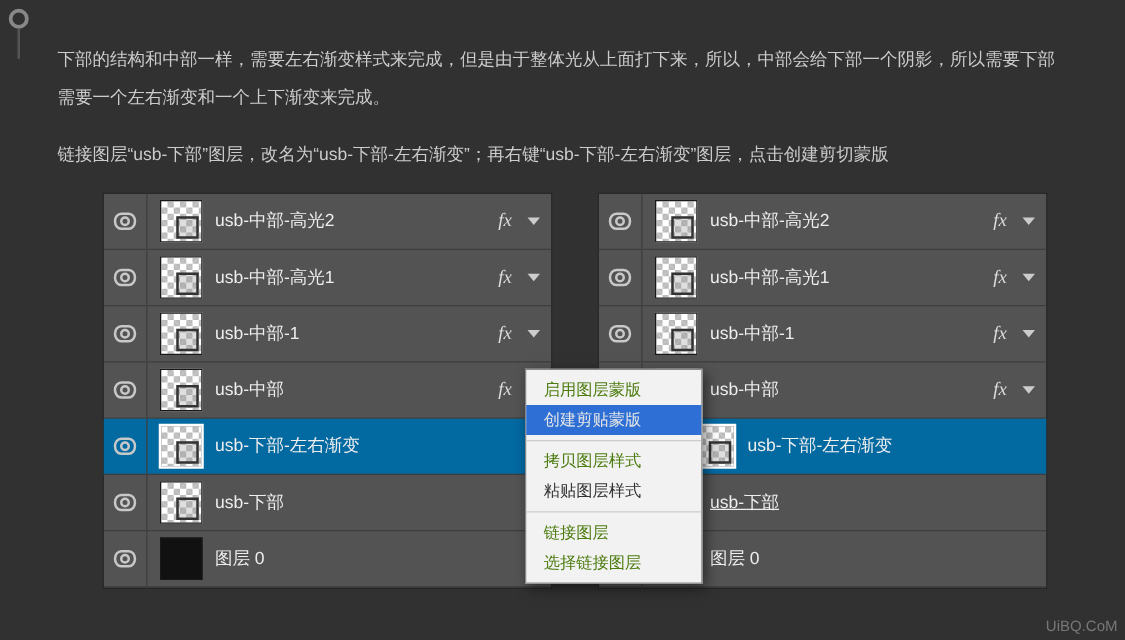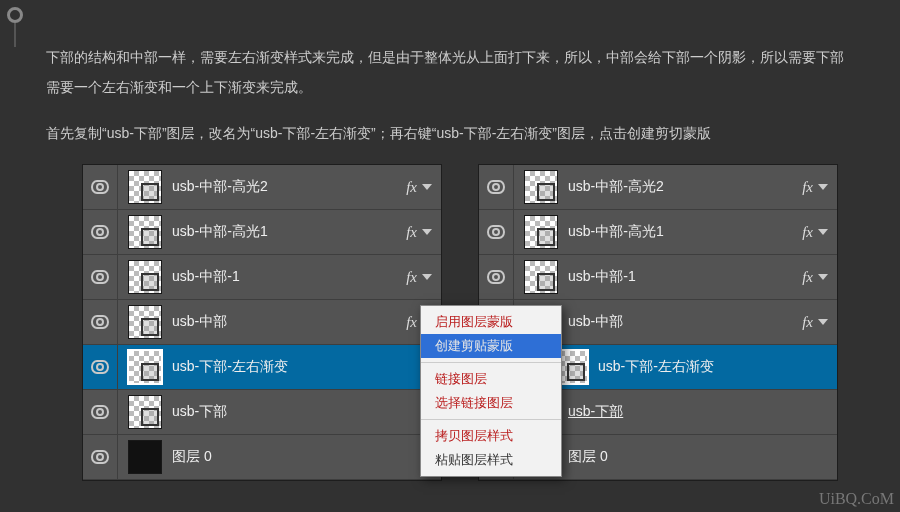--- a/index.html
+++ b/index.html
@@ -1,59 +1,59 @@
 <!DOCTYPE html>
 <html><head>
 <meta charset="utf-8">
 <style>
   body{margin:0;background:#313131;font-family:"Microsoft YaHei",Arial,sans-serif;color:#ccc;font-size:14px;width:900px;height:512px;overflow:hidden}
-  .article{padding:42px 46px 10px}
+  .article{padding:32px 46px 10px}
   .orn{position:absolute;left:7px;top:7px}
   .orn .vbar{width:2px;height:24px;background:#555;margin-left:7px}
   .orn .ring{width:10px;height:10px;border:3px solid #888;border-radius:50%;background:#313131}
   .para{line-height:30px;margin-bottom:16px}
   .panels{display:flex;gap:36px;margin-left:36px;position:relative}
   .layers{width:358px;background:#535353;border:1px solid #1d1d1d}
   .row{display:flex;align-items:center;height:44px;border-bottom:1px solid #3e3e3e;position:relative}
   .row.sel{background:#0369a1}
   .vis{width:34px;height:44px;display:flex;align-items:center;justify-content:center;border-right:1px solid #3e3e3e}
   .eye{width:14px;height:10px;border:2px solid #c8c8c8;border-radius:60% 60% 60% 60%/90% 90% 90% 90%;position:relative}
   .eye:before{content:"";position:absolute;width:4px;height:4px;border:2px solid #c8c8c8;border-radius:50%;left:3px;top:1px}
   .thumbBox{width:54px;display:flex;align-items:center;justify-content:center;position:relative}
   .thumb{width:32px;height:32px;background-image:linear-gradient(45deg,#bbb 25%,transparent 25%),linear-gradient(-45deg,#bbb 25%,transparent 25%),linear-gradient(45deg,transparent 75%,#bbb 75%),linear-gradient(-45deg,transparent 75%,#bbb 75%);background-size:10px 10px;background-position:0 0,0 5px,5px -5px,-5px 0;background-color:#fff;border:1px solid #181818;position:relative}
   .thumb.solid{background:#111}
   .thumb .obj{position:absolute;right:2px;bottom:2px;width:14px;height:14px;border:2px solid #333;background:rgba(150,150,150,.3)}
   .row.sel .thumb{outline:2px solid #fff;outline-offset:-1px}
   .arrowlink{display:flex;align-items:center;width:30px;justify-content:center}
   .arrowlink svg{width:20px;height:20px;fill:#ddd}
   .lname{flex:1;color:#eee;font-size:14px;white-space:nowrap}
   .lname.u{text-decoration:underline}
-  .fx{width:26px;font-style:italic;color:#ddd;font-family:Georgia,serif;font-size:15px;text-align:right}
+  .fx{width:26px;font-style:italic;color:#ddd;font-family:Georgia,serif;font-size:15px;text-align:center}
   .drop{width:20px;display:flex;align-items:center;justify-content:center}
   .tri{width:0;height:0;border-left:5px solid transparent;border-right:5px solid transparent;border-top:6px solid #ccc}
   .rowset{display:flex;align-items:center;position:absolute;right:4px}
   .ctx{position:absolute;left:338px;top:141px;width:140px;background:#f2f2f2;border:1px solid #888;box-shadow:3px 3px 10px rgba(0,0,0,.5);font-size:13px;color:#333;z-index:5}
   .ctx .sec{padding:4px 0;border-bottom:1px solid #ccc}
   .ctx .sec:last-child{border-bottom:none}
   .ctx .it{padding:3px 14px;line-height:18px;white-space:nowrap}
-  .ctx .it.dis{color:#b91c1c}
+  .ctx .it.dis{color:#4d7c0f}
   .ctx .it.hi{background:#2e6fd6;color:#e5e5e5}
-  .wm{position:absolute;right:6px;bottom:4px;font-size:16px;color:#777;font-family:Liberation Serif, serif}
+  .wm{position:absolute;right:6px;bottom:4px;font-size:12px;color:#777;font-family:Liberation Sans, sans-serif}
 </style>
 </head>
 <body>
 
 <div class="orn">
   <div class="ring"></div>
     <div class="vbar"></div>
 </div>
 
 <div class="article">
   <div class="para">下部的结构和中部一样，需要左右渐变样式来完成，但是由于整体光从上面打下来，所以，中部会给下部一个阴影，所以需要下部需要一个左右渐变和一个上下渐变来完成。</div>
-  <div class="para">首先复制“usb-下部”图层，改名为“usb-下部-左右渐变”；再右键“usb-下部-左右渐变”图层，点击创建剪切蒙版</div>
+  <div class="para">链接图层“usb-下部”图层，改名为“usb-下部-左右渐变”；再右键“usb-下部-左右渐变”图层，点击创建剪切蒙版</div>
 
   <div class="panels">
 
     <div class="layers" id="panelA">
         <div class="row">
           <div class="vis">
             <div class="eye"></div>
           </div>
           <div class="thumbBox">
             <div class="thumb">
@@ -154,26 +154,26 @@
           <div class="rowset"></div>
         </div>
       </div>
 
     <div class="ctx" id="ctx">
         <div class="sec">
           <div class="it dis">启用图层蒙版</div>
           <div class="it hi">创建剪贴蒙版</div>
         </div>
         <div class="sec">
+          <div class="it dis">拷贝图层样式</div>
+          <div class="it">粘贴图层样式</div>
+        </div>
+        <div class="sec">
           <div class="it dis">链接图层</div>
           <div class="it dis">选择链接图层</div>
-        </div>
-        <div class="sec">
-          <div class="it dis">拷贝图层样式</div>
-          <div class="it">粘贴图层样式</div>
         </div>
       </div>
 
     <div class="layers" id="panelB">
         <div class="row">
           <div class="vis">
             <div class="eye"></div>
           </div>
           <div class="thumbBox">
             <div class="thumb">

